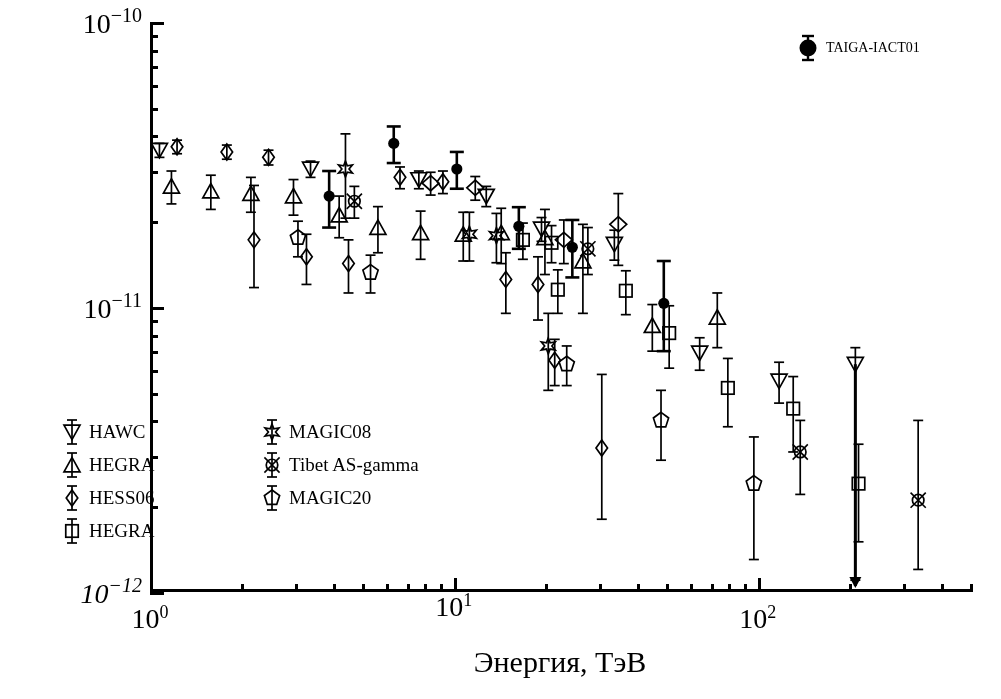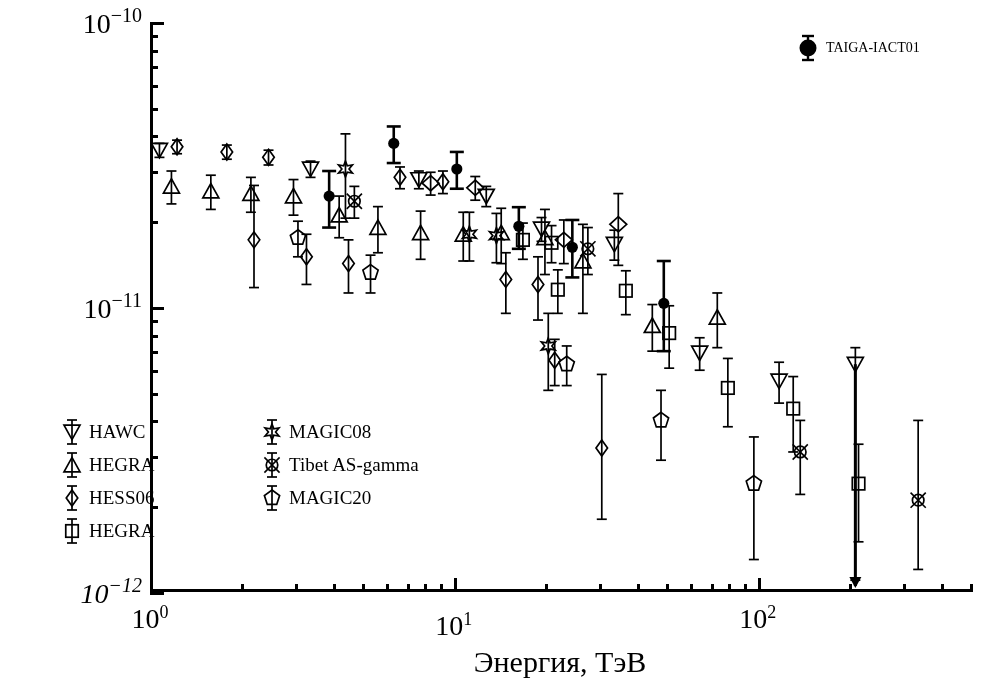--- a/index.html
+++ b/index.html
@@ -548,21 +548,21 @@
       <div class="tick-y minor" style="position: absolute; left: 150px; top: 221.206px; width: 8px;"></div>
       <div class="tick-y minor" style="position: absolute; left: 150px; top: 171.02px; width: 8px;"></div>
       <div class="tick-y minor" style="position: absolute; left: 150px; top: 135.413px; width: 8px;"></div>
       <div class="tick-y minor" style="position: absolute; left: 150px; top: 107.794px; width: 8px;"></div>
       <div class="tick-y minor" style="position: absolute; left: 150px; top: 85.2269px; width: 8px;"></div>
       <div class="tick-y minor" style="position: absolute; left: 150px; top: 66.1471px; width: 8px;"></div>
       <div class="tick-y minor" style="position: absolute; left: 150px; top: 49.6194px; width: 8px;"></div>
       <div class="tick-y minor" style="position: absolute; left: 150px; top: 35.0409px; width: 8px;"></div>
       <div class="tick-y major" style="position: absolute; left: 150px; top: 22px; width: 14px;"></div>
       <div class="ticklabel-x" style="left: 150px; top: 602px; font-family: Liberation Serif, serif;">10<sup>0</sup></div>
-      <div class="ticklabel-x" style="left: 453.82px; top: 609px;">10<sup>1</sup></div>
+      <div class="ticklabel-x" style="left: 453.82px; top: 590px;">10<sup>1</sup></div>
       <div class="ticklabel-x" style="left: 757.639px; top: 602px;">10<sup>2</sup></div>
       <div class="ticklabel-y" style="left: 24px; width: 118px; top: 592px; font-style: italic;">10<sup>−12</sup></div>
       <div class="ticklabel-y" style="left: 24px; width: 118px; top: 307px;">10<sup>−11</sup></div>
       <div class="ticklabel-y" style="left: 24px; width: 118px; top: 22px;">10<sup>−10</sup></div>
     </div>
 
   <div id="series-label">
     <svg class="legend-sym" viewBox="0 0 36 32">
       <line x1="18" y1="4" x2="18" y2="28" stroke="#000" stroke-width="2.4"></line>
       <line x1="12" y1="4" x2="24" y2="4" stroke="#000" stroke-width="2.4"></line>

